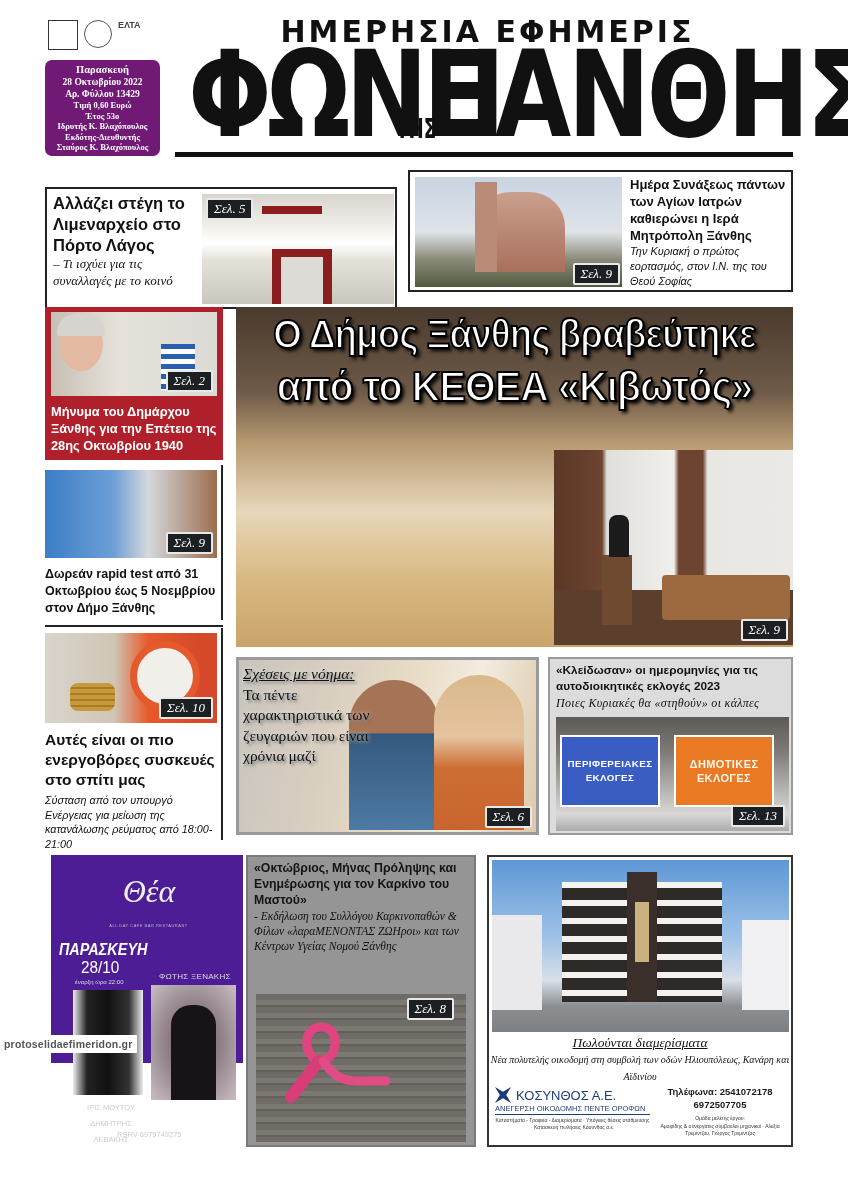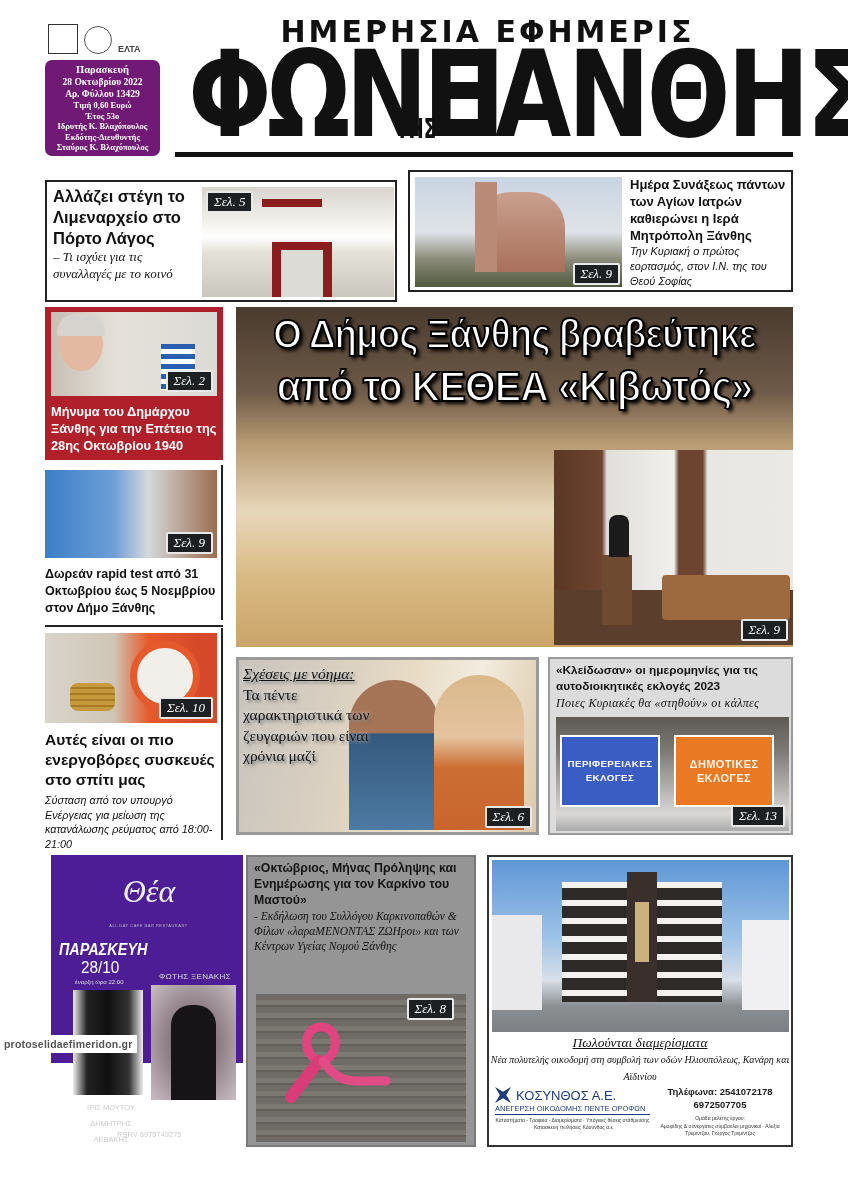--- a/index.html
+++ b/index.html
@@ -1,21 +1,21 @@
 <!DOCTYPE html>
 <html><head>
 <meta charset="utf-8">
 <style>
   * { box-sizing: border-box; margin: 0; padding: 0; }
   html, body { width: 848px; height: 1200px; background: #ffffff; overflow: hidden; }
   body { position: relative; font-family: "Liberation Sans", sans-serif; color: #111; }
   .abs { position: absolute; }
 
   
-  .logos { left: 48px; top: 20px; width: 115px; height: 34px; display: flex; gap: 6px; align-items: flex-end; }
+  .logos { left: 48px; top: 20px; width: 115px; height: 34px; display: flex; gap: 6px; align-items: flex-start; }
   .logo-box { width: 30px; height: 30px; border: 1px solid #333; font-size: 4px; line-height: 5px; padding: 1px; text-align: center; color: #333; }
   .logo-circle { width: 28px; height: 28px; border: 1.5px solid #555; border-radius: 50%; }
   .logo-elta { font-size: 9px; font-weight: bold; color: #444; width: 34px; }
   .info-box { left: 45px; top: 60px; width: 115px; height: 96px; background: #701a75; border-radius: 7px; color: #fff; text-align: center; font-family: "Liberation Serif", serif; font-weight: bold; padding-top: 3px; }
   .info-box div { font-size: 8.5px; line-height: 10.5px; }
   .info-box .big { font-size: 10.5px; line-height: 13px; }
   .info-box .mid { font-size: 9.5px; line-height: 12px; }
   .mast-top { left: 215px; top: 14px; width: 545px; text-align: center; font-size: 30px; font-weight: bold; letter-spacing: 3px; color: #111; font-family: "DejaVu Sans", sans-serif; }
   .mast-main { left: 188px; top: 42px; width: 610px; height: 105px; }
   .mast-main .w1 { position: absolute; left: 0; top: 0; font-family: "DejaVu Sans", sans-serif; font-weight: bold; font-size: 120px; line-height: 105px; transform: scaleX(0.82); transform-origin: left top; letter-spacing: -6px; color: #111; }
@@ -24,21 +24,21 @@
   .mast-rule { left: 175px; top: 152px; width: 618px; height: 5px; background: #111; }
 
   
   .sel { position: absolute; background: #1c2022; color: #fff; font-family: "Liberation Serif", serif; font-style: italic; font-size: 13px; padding: 1px 6px; border: 2px solid #e8e8e8; border-radius: 2px; white-space: nowrap; }
 
   
   .box { border: 2px solid #222; background: #fff; }
   .photo { position: absolute; overflow: hidden; }
 
   
-  .s1 { left: 45px; top: 180px; width: 352px; height: 122px; }
+  .s1 { left: 45px; top: 187px; width: 352px; height: 122px; }
   .s1 .h { position: absolute; left: 6px; top: 4px; font-weight: bold; font-size: 16.5px; line-height: 21px; width: 150px; }
   .s1 .sub { position: absolute; left: 6px; top: 67px; font-family: "Liberation Serif", serif; font-style: italic; font-size: 13px; line-height: 16.5px; width: 150px; }
   .s1 .photo { left: 155px; top: 5px; width: 192px; height: 110px;
     background: linear-gradient(180deg, #d8d5cf 0%, #f1efe9 30%, #ffffff 45%, #e4e1d8 60%, #c9c6be 100%); }
   .s1 .bldg-door { position: absolute; left: 70px; top: 55px; width: 60px; height: 55px; background: #8b1d1f; }
   .s1 .bldg-door::after { content: ""; position: absolute; left: 9px; top: 8px; width: 42px; height: 47px; background: #dcdbd6; }
   .s1 .bldg-band { position: absolute; left: 60px; top: 12px; width: 60px; height: 8px; background: #8b1d1f; }
 
   
   .s2 { left: 408px; top: 170px; width: 385px; height: 122px; }

